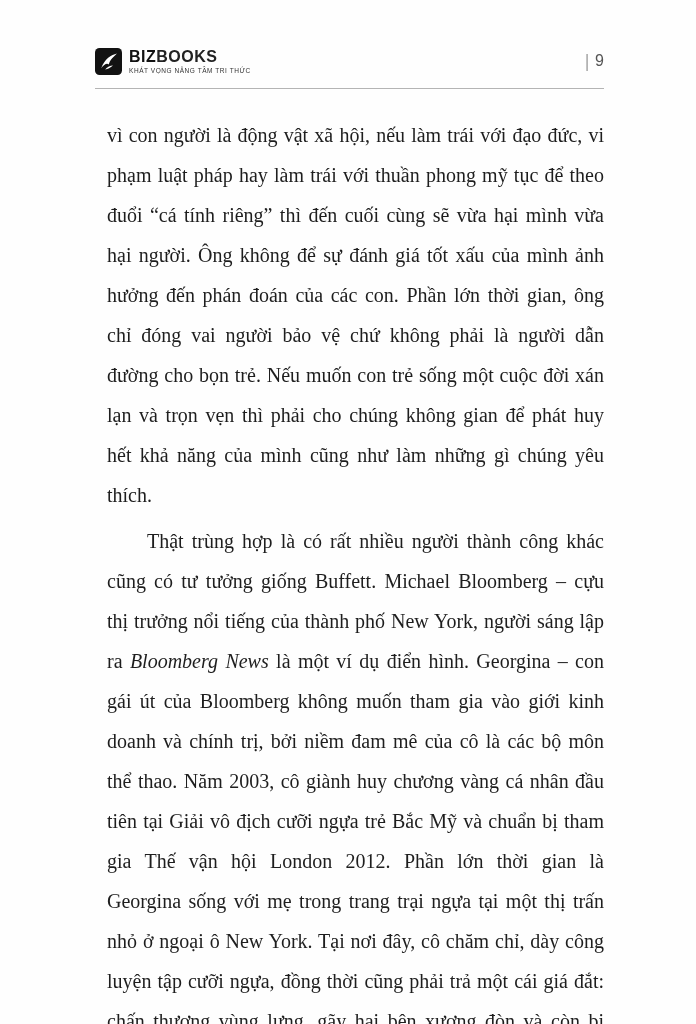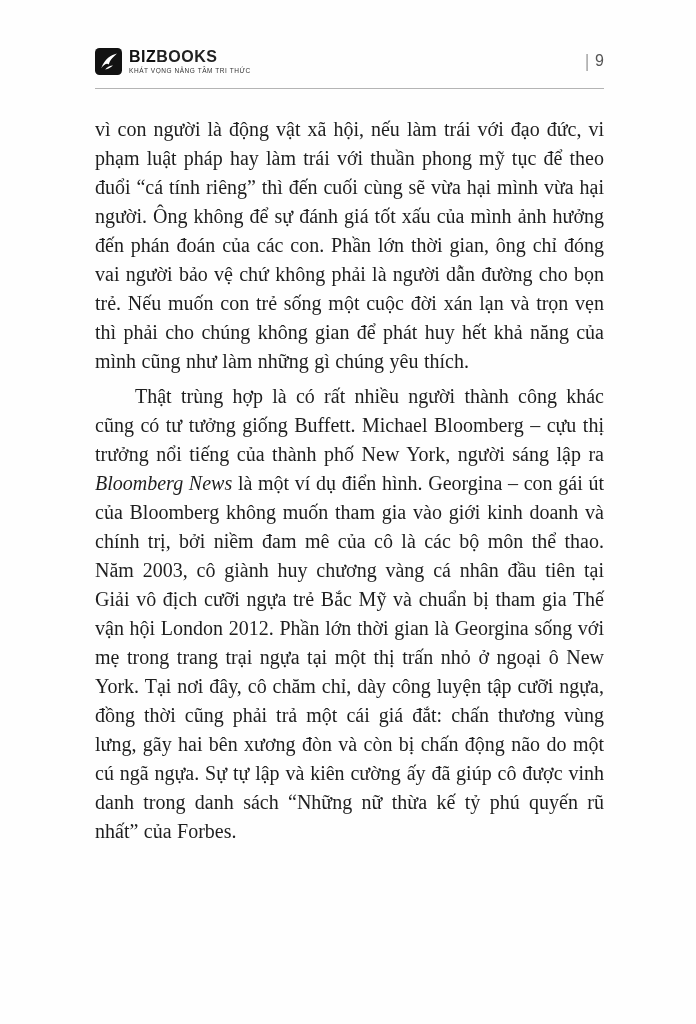--- a/index.html
+++ b/index.html
@@ -73,23 +73,23 @@
     border: none;
     border-top: 1px solid #b4b4b4;
     margin: 13px 92px 0 95px;
   }
   
   .content {
     margin: 26px 92px 0 95px;
     color: #1e1e1e;
   }
   .content p {
-    margin: 0 0 6px 0;
+    margin: 0 0 6px 12px;
     font-size: 20px;
-    line-height: 29px;
+    line-height: 40px;
     text-align: justify;
     text-justify: inter-word;
     word-spacing: 0.5px;
   }
   .content p.indented {
     text-indent: 40px;
     margin-top: 5px;
   }
   .content em {
   }

